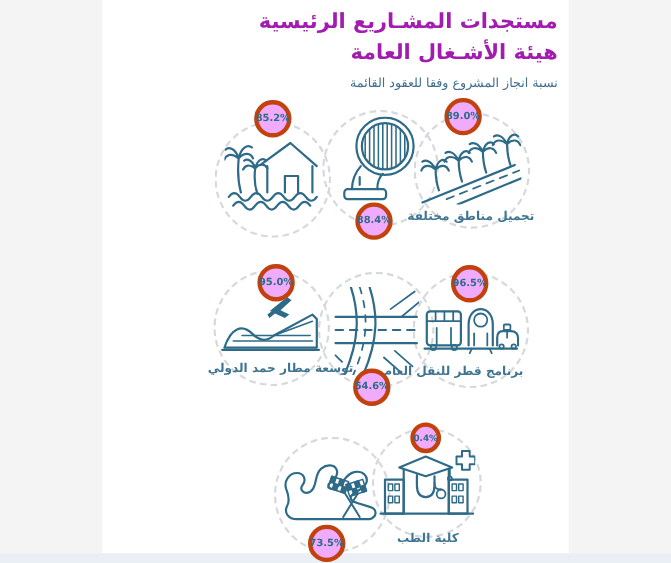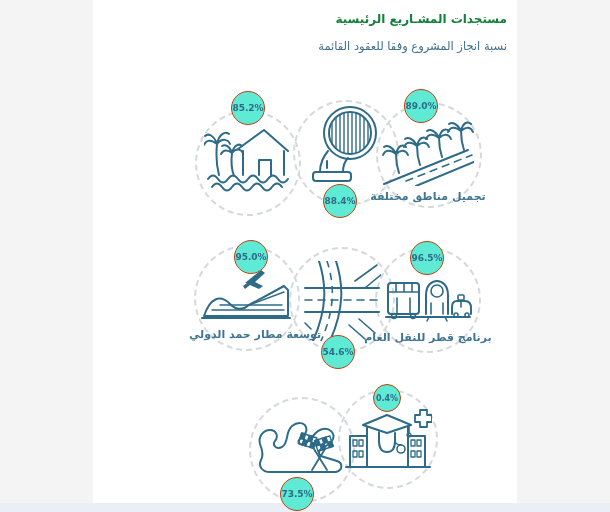--- a/index.html
+++ b/index.html
@@ -1,62 +1,63 @@
 <!DOCTYPE html>
 <html lang="ar"><head>
 <meta charset="utf-8">
 <style>
   html,body{margin:0;padding:0;}
   body{font-family:"DejaVu Sans",sans-serif;}
   .stage{position:relative;width:610px;height:512px;background:#f4f4f5;overflow:hidden;}
   .page{position:absolute;left:93px;top:0;width:424px;height:503px;background:#ffffff;}
   .bottom-strip{position:absolute;left:0;top:503px;width:610px;height:9px;background:#e9eff4;}
   .header{position:absolute;right:103px;top:5px;text-align:right;direction:rtl;}
-  .title{color:#15803d;font-weight:bold;font-size:12px;line-height:29px;white-space:nowrap;}
+  .title{color:#a21caf;font-weight:bold;font-size:19px;line-height:29px;white-space:nowrap;}
   .subtitle{color:#3f6f8c;font-weight:normal;font-size:11.5px;margin-top:5px;white-space:nowrap;}
   .ring{position:absolute;width:106px;height:106px;border:2px dashed #d6d9db;border-radius:50%;box-sizing:border-box;}
   .ring.small{width:100px;height:100px;}
-  .badge{position:absolute;width:34px;height:34px;background:#5eead4;border:1px solid #c2410c;border-radius:50%;
+  .badge{position:absolute;width:34px;height:34px;background:#f0abfc;border:4px solid #c2410c;border-radius:50%;
          box-sizing:border-box;display:flex;align-items:center;justify-content:center;
          color:#2f6b88;font-weight:bold;font-size:9px;z-index:3;}
   .badge.small{width:28px;height:28px;font-size:8px;text-align:right;}
   .plabel{position:absolute;color:#3f7592;font-weight:bold;font-size:11px;line-height:15px;
           text-align:center;direction:rtl;z-index:2;}
   .icon{position:absolute;z-index:2;}
   
   .r-flood{left:195px;top:110px;}   .r-sewer{left:293px;top:100px;}  .r-beaut{left:376px;top:102px;}
   .r-air{left:194px;top:245px;}     .r-roads{left:289px;top:247px;}  .r-trans{left:375px;top:247px;}
   .r-lusail{left:249px;top:397px;}  .r-med{left:338px;top:389px;}
   
   .b-flood{left:231px;top:91px;}    .b-sewer{left:323px;top:184px;}  .b-beaut{left:404px;top:89px;}
   .b-air{left:234px;top:240px;}     .b-roads{left:321px;top:335px;}  .b-trans{left:410px;top:241px;}
   .b-lusail{left:280px;top:477px;}  .b-med{left:373px;top:384px;}
   
   .l-flood{left:180px;top:189px;width:130px;}
   .l-sewer{left:293px;top:93px;width:110px;}
   .l-beaut{left:361px;top:189px;width:134px;}
   .l-air{left:188px;top:327px;width:134px;}
   .l-roads{left:290px;top:246px;width:108px;}
-  .l-trans{left:361px;top:330px;width:134px;}
+  .l-trans{left:345px;top:330px;width:134px;}
   .l-lusail{left:246px;top:393px;width:118px;}
   .l-med{left:344px;top:482px;width:90px;}
   
   .i-flood{left:204px;top:118px;}   .i-sewer{left:310px;top:106px;}  .i-beaut{left:382px;top:120px;}
   .i-air{left:200px;top:264px;}     .i-roads{left:303px;top:261px;}  .i-trans{left:384px;top:276px;}
   .i-lusail{left:254px;top:414px;}  .i-med{left:344px;top:406px;}
   svg{display:block;}
 </style>
 </head>
 <body>
 
 <div class="stage">
   <div class="page"></div>
 
   <div class="header">
     <div class="title">مستجدات المشـاريع الرئيسية</div>
+    <div class="title">هيئة الأشـغال العامة</div>
     <div class="subtitle">نسبة انجاز المشروع وفقا للعقود القائمة</div>
   </div>
 
   <div class="ring r-flood"></div>
   <div class="ring r-sewer"></div>
   <div class="ring r-beaut"></div>
   <div class="ring r-air"></div>
   <div class="ring r-roads"></div>
   <div class="ring r-trans"></div>
   <div class="ring r-lusail"></div>
@@ -182,15 +183,16 @@
   <div class="badge b-beaut">89.0%</div>
   <div class="badge b-air">95.0%</div>
   <div class="badge b-roads">54.6%</div>
   <div class="badge b-trans">96.5%</div>
   <div class="badge b-lusail">73.5%</div>
   <div class="badge b-med small">0.4%</div>
 
   <div class="plabel l-beaut">تجميل مناطق مختلفة</div>
   <div class="plabel l-air">توسعة مطار حمد الدولي</div>
   <div class="plabel l-trans">برنامج قطر للنقل العام</div>
+  <div class="plabel l-med">كلية الطب</div>
 
   <div class="bottom-strip"></div>
 </div>
 
 </body></html>

